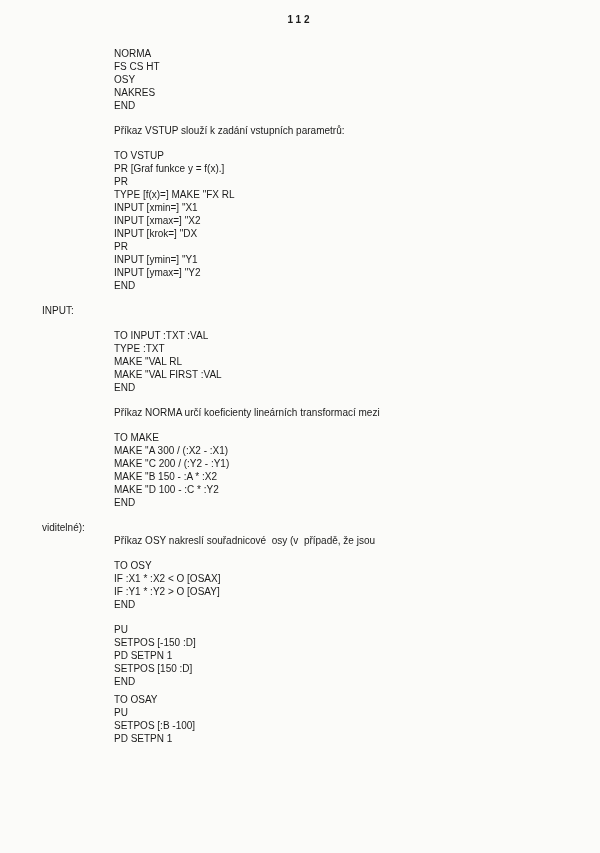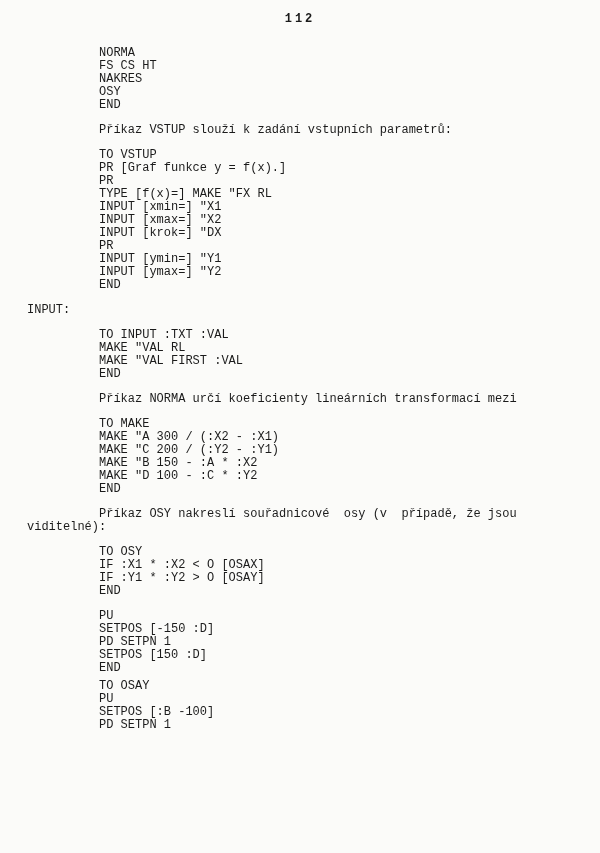--- a/index.html
+++ b/index.html
@@ -7,35 +7,36 @@
     padding: 0;
     background: #e8e8e6;
   }
   .page {
     position: relative;
     width: 600px;
     height: 853px;
     margin: 0;
     background: #fbfbf9;
     color: #1b1b1b;
-    font-family: Liberation Mono, monospace;
-    font-size: 12px;
+    font-family: Liberation Sans, sans-serif;
+    font-size: 10px;
     line-height: 13px;
     overflow: hidden;
     box-sizing: border-box;
   }
   .page-number {
     text-align: center;
     padding-top: 13px;
     font-weight: bold;
     letter-spacing: 3px;
     height: 13px;
   }
   .page-content {
     margin-top: 21px;
+    margin-left: 15px;
   }
   .block { margin-top: 12px; }
   .block:first-child { margin-top: 0; }
   .block:last-child { margin-top: 5px; }
   .line {
     white-space: pre;
     height: 13px;
   }
   .code { margin-left: 99px; }
   .paragraph .line.first { margin-left: 99px; }
@@ -43,22 +44,22 @@
 </style>
 </head>
 <body>
 
 <div class="page">
   <div class="page-number">112</div>
   <main class="page-content">
       <div class="block code">
         <div class="line">NORMA</div>
         <div class="line">FS CS HT</div>
+        <div class="line">OSY</div>
         <div class="line">NAKRES</div>
-        <div class="line">OSY</div>
         <div class="line">END</div>
       </div>
       <div class="block paragraph">
         <div class="line first">Příkaz VSTUP slouží k zadání vstupních parametrů:</div>
       </div>
       <div class="block code">
         <div class="line">TO VSTUP</div>
         <div class="line">PR [Graf funkce y = f(x).]</div>
         <div class="line">PR</div>
         <div class="line">TYPE [f(x)=] MAKE "FX RL</div>
@@ -68,38 +69,39 @@
         <div class="line">PR</div>
         <div class="line">INPUT [ymin=] "Y1</div>
         <div class="line">INPUT [ymax=] "Y2</div>
         <div class="line">END</div>
       </div>
       <div class="block paragraph">
         <div class="line cont">INPUT:</div>
       </div>
       <div class="block code">
         <div class="line">TO INPUT :TXT :VAL</div>
+        <div class="line">TYPE :TXT</div>
         <div class="line">MAKE "VAL RL</div>
         <div class="line">MAKE "VAL FIRST :VAL</div>
         <div class="line">END</div>
       </div>
       <div class="block paragraph">
         <div class="line first">Příkaz NORMA určí koeficienty lineárních transformací mezi</div>
       </div>
       <div class="block code">
         <div class="line">TO MAKE</div>
         <div class="line">MAKE "A 300 / (:X2 - :X1)</div>
         <div class="line">MAKE "C 200 / (:Y2 - :Y1)</div>
         <div class="line">MAKE "B 150 - :A * :X2</div>
         <div class="line">MAKE "D 100 - :C * :Y2</div>
         <div class="line">END</div>
       </div>
       <div class="block paragraph">
+        <div class="line cont">viditelné):</div>
         <div class="line first">Příkaz OSY nakreslí souřadnicové  osy (v  případě, že jsou</div>
-        <div class="line cont">viditelné):</div>
       </div>
       <div class="block code">
         <div class="line">TO OSY</div>
         <div class="line">IF :X1 * :X2 &lt; O [OSAX]</div>
         <div class="line">IF :Y1 * :Y2 &gt; O [OSAY]</div>
         <div class="line">END</div>
       </div>
       <div class="block code">
         <div class="line">PU</div>
         <div class="line">SETPOS [-150 :D]</div>

